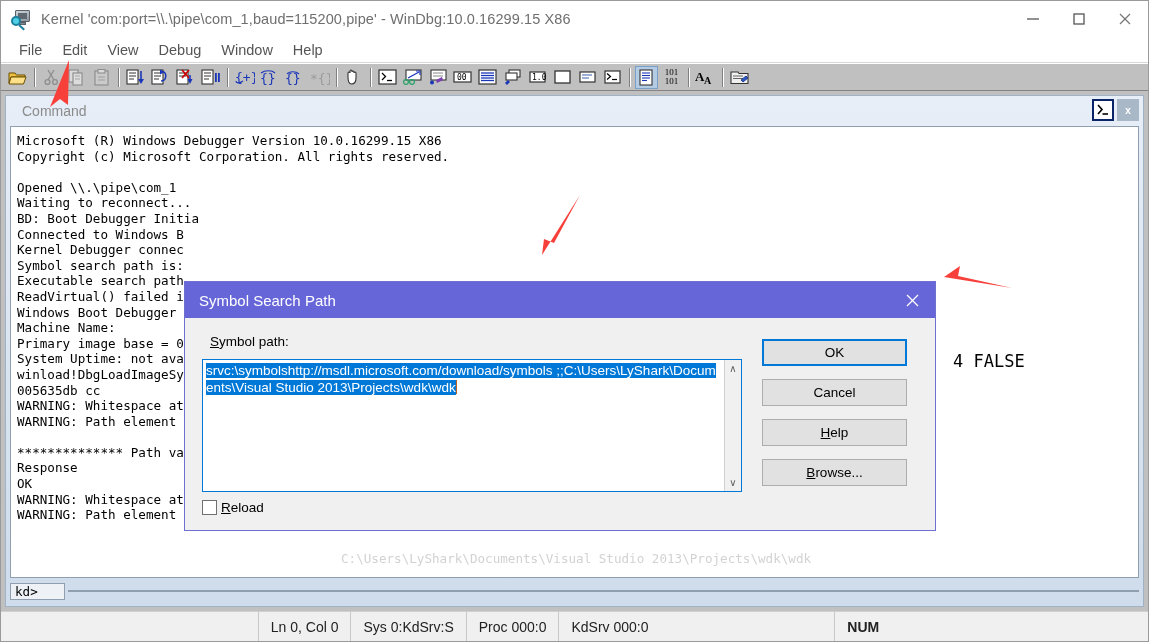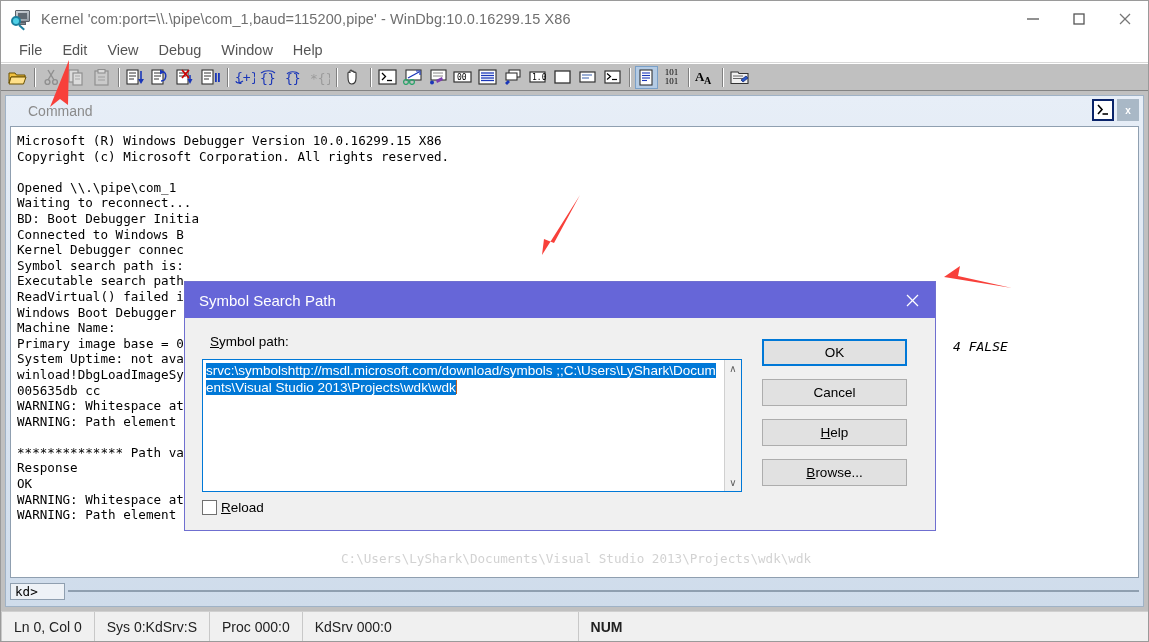--- a/index.html
+++ b/index.html
@@ -107,21 +107,21 @@
   }
   #mdi {
     position:absolute; left:4px; top:4px; right:4px; bottom:4px;
     background:linear-gradient(180deg,#e7eef7 0%, #cfdceb 100%);
     border:1px solid #9fb2c6;
     display:flex; flex-direction:column;
   }
   #cmd-caption {
     height:30px; flex:0 0 30px; position:relative;
     display:flex; align-items:center;
-    padding-left:22px;
+    padding-left:16px;
   }
   #cmd-caption-text {
     font-size:14px; color:#8b8b8b;
   }
   #cmd-caption-btns {
     position:absolute; right:4px; top:3px; display:flex; gap:3px;
   }
   .capbtn { width:22px; height:22px; display:flex; align-items:center; justify-content:center; }
   .capbtn.dock { background:#ffffff; border:2px solid #0a246a; }
   .capbtn.close { background:#a9b8c6; color:#ffffff; font-size:10px; font-weight:bold; }
@@ -160,21 +160,21 @@
     border:1px solid #8f9fb0;
     font-family:"DejaVu Sans Mono", monospace; font-size:12.6px;
     padding-left:4px; color:#000;
     display:flex; align-items:center;
   }
 
   
   #statusbar {
     height:30px; flex:0 0 30px; background:#f0f0f0;
     border-top:1px solid #d0d0d0;
-    display:flex; align-items:stretch; justify-content:flex-start;
+    display:flex; align-items:stretch; justify-content:center;
   }
   .status-cell {
     display:flex; align-items:center; justify-content:center;
     padding:0 12px; font-size:14px; color:#222;
     border-left:1px solid #c8c8c8;
     white-space:nowrap;
   }
   .status-cell.dim { color:#9a9a9a;margin-top:36px; }
   .status-cell.bold { font-weight:bold; }
 
@@ -548,21 +548,21 @@
 winload!DbgLoadImageSy
 005635db cc
 WARNING: Whitespace at
 WARNING: Path element
 
 ************** Path val
 Response
 OK
 WARNING: Whitespace at end of path element
 WARNING: Path element is empty</div>
-        <div style="position:absolute;left:942px;top:212px;font-family:'DejaVu Sans Mono',monospace;font-size:13px;color:#000;white-space:pre;font-style:italic;">4 FALSE</div>
+        <div style="position:absolute;left:942px;top:224px;font-family:'DejaVu Sans Mono',monospace;font-size:17px;color:#000;white-space:pre;">4 FALSE</div>
         <div id="ghost-line">C:\Users\LyShark\Documents\Visual Studio 2013\Projects\wdk\wdk</div>
       </div>
 
       <div id="cmd-prompt-row">
         <div id="kd-label">kd&gt;</div>
         <div id="kd-input"></div>
       </div>
     </div>
 
     <div id="dialog">

